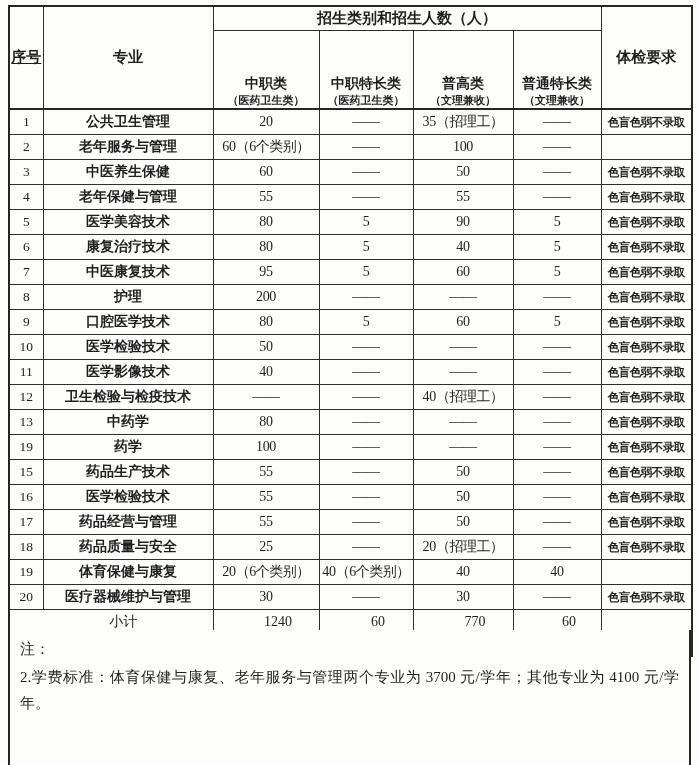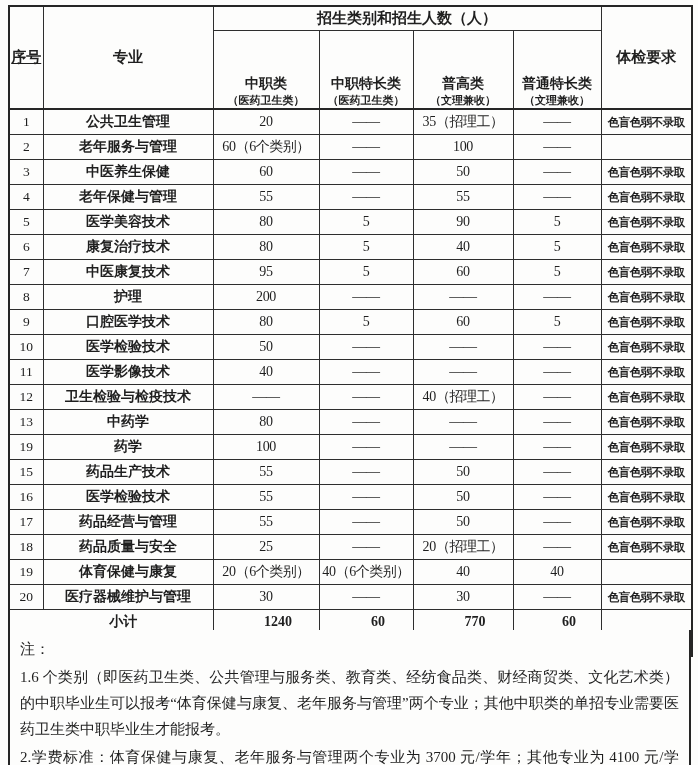--- a/index.html
+++ b/index.html
@@ -23,21 +23,21 @@
   th.h-serial { font-size:14px; line-height:1.45; white-space:normal; padding:0 6px;text-decoration:underline; }
   th.h-major, th.h-exam { font-size:15px; }
   .col-main { display:block; font-size:14px;margin-top:44px; }
   .col-sub { display:block; font-size:11px; font-weight:600; }
   tbody td { height:24px; font-size:14px; }
   td.cell-no { font-size:13.5px; }
   td.cell-major { font-weight:600; }
   td.cell-val { letter-spacing:-0.3px; }
   .note { font-size:14px; letter-spacing:-0.5px;margin-top:36px; }
   td.cell-exam { font-size:11.5px; font-weight:600; letter-spacing:-0.5px; }
-  tr.subtotal-row td { height:24px; font-weight:700;padding-left:24px; }
+  tr.subtotal-row td { height:24px; font-weight:400;padding-left:24px; }
   tr.total-row td { height:20px; font-weight:700; }
   .notes {
     position:absolute; left:8px; top:630px; width:659px; height:200px;
     border-left:2px solid #262626; border-right:2px solid #262626;
     padding:6px 10px 0 10px; background:#fdfdfc;
     font-size:15px; line-height:26px; text-align:justify;
   }
   .notes .note-title { margin:0; }
   .notes p { margin:2px 0; }
 </style>
@@ -277,16 +277,15 @@
           <td colspan="2">合计</td>
           <td colspan="4">2130 人</td>
           <td class="cell-exam"></td>
         </tr>
       </tbody>
     </table>
   </div>
 
   <div class="notes">
     <p class="note-title">注：</p>
-    <p>1.6 个类别（即医药卫生类、公共管理与服务类、教育类、经纺食品类、财经商贸类、文化艺术类）的中职毕业生可以报考“体育保健与康复、老年服务与管理”两个专业；其他中职类的单招专业需要医药卫生类中职毕业生才能报考。</p>
     <p>2.学费标准：体育保健与康复、老年服务与管理两个专业为 3700 元/学年；其他专业为 4100 元/学年。</p>
   </div>
 </div>
 
 </body></html>

